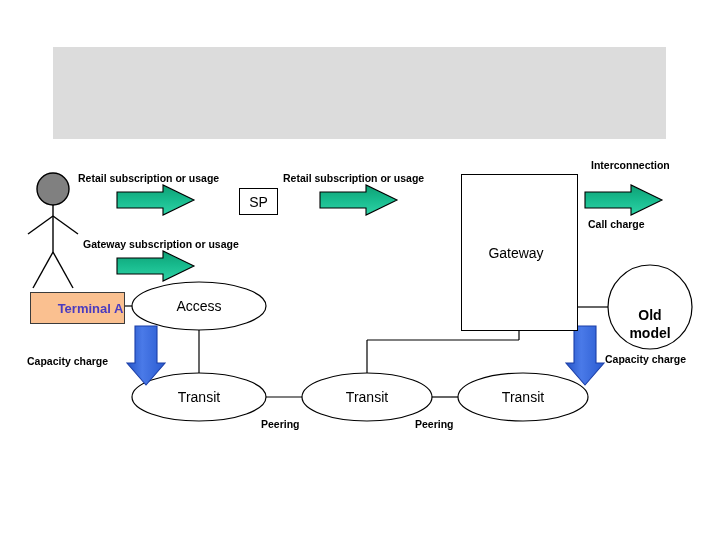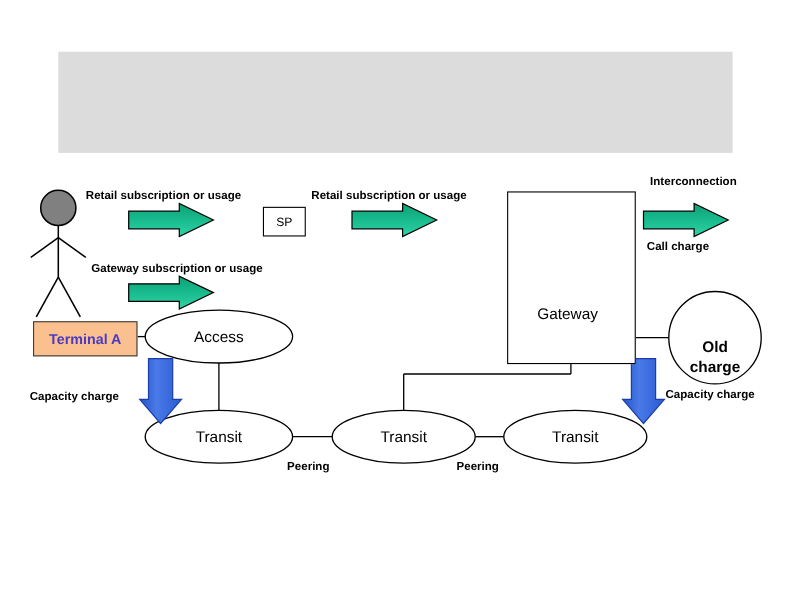--- a/index.html
+++ b/index.html
@@ -78,41 +78,42 @@
     width: 95px;
     height: 32px;
     display: flex;
     align-items: center;
     justify-content: center;
     font-family: "Liberation Sans", sans-serif;
     font-size: 13px;
     font-weight: bold;
     color: #4a3bbf;
     white-space: nowrap;
+    padding-left: 13px;
   }
   #sp-box {
     position: absolute;
     left: 239px;
     top: 188px;
     width: 39px;
     height: 27px;
     background: #ffffff;
     border: 1px solid #000000;
     box-sizing: border-box;
   }
   #sp-label {
     position: absolute;
     left: 239px;
     top: 188px;
     width: 39px;
     height: 27px;
     display: flex;
     align-items: center;
     justify-content: center;
-    font-size: 11px;
+    font-size: 14px;
     color: #000000;
   }
   #gateway-box {
     position: absolute;
     left: 461px;
     top: 174px;
     width: 117px;
     height: 157px;
     background: #ffffff;
     border: 1px solid #000000;
@@ -122,21 +123,20 @@
     position: absolute;
     left: 461px;
     top: 174px;
     width: 110px;
     height: 157px;
     display: flex;
     align-items: center;
     justify-content: center;
     font-size: 14px;
     color: #000000;
-    margin-top: 32px;
   }
   svg.overlay {
     position: absolute;
     left: 0;
     top: 0;
     width: 720px;
     height: 540px;
     pointer-events: none;
   }
 </style>
@@ -221,21 +221,21 @@
 
   <div class="node-text" style="left:132px; top:294px; width:134px; height:24px;">Access</div>
 
   <div class="node-text" style="left:132px; top:385px; width:134px; height:24px;">Transit</div>
 
   <div class="node-text" style="left:302px; top:385px; width:130px; height:24px;">Transit</div>
 
   <div class="node-text" style="left:458px; top:385px; width:130px; height:24px;">Transit</div>
 
   <div class="node-text bold-node-text" style="left:614px; top:286px; width:72px; height:17px;">Old</div>
-  <div class="node-text bold-node-text" style="left:614px; top:304px; width:72px; height:17px;">charge</div>
+  <div class="node-text bold-node-text" style="left:614px; top:304px; width:72px; height:17px;">model</div>
 
   <div class="lbl" style="left:78px; top:172px;">Retail subscription or usage</div>
 
   <div class="lbl" style="left:283px; top:172px;">Retail subscription or usage</div>
 
   <div class="lbl" style="left:83px; top:238px;">Gateway subscription or usage</div>
 
   <div class="lbl" style="left:575px; top:159px;padding-left:16px;">Interconnection</div>
 
   <div class="lbl" style="left:588px; top:174px;margin-top:44px;">Call charge</div>

